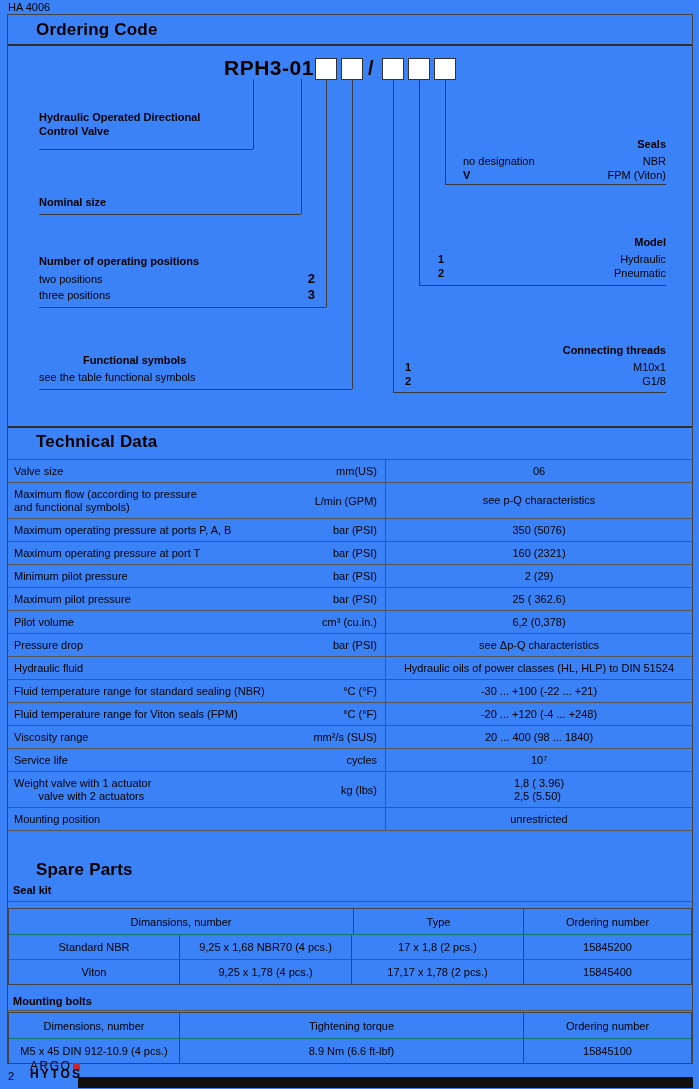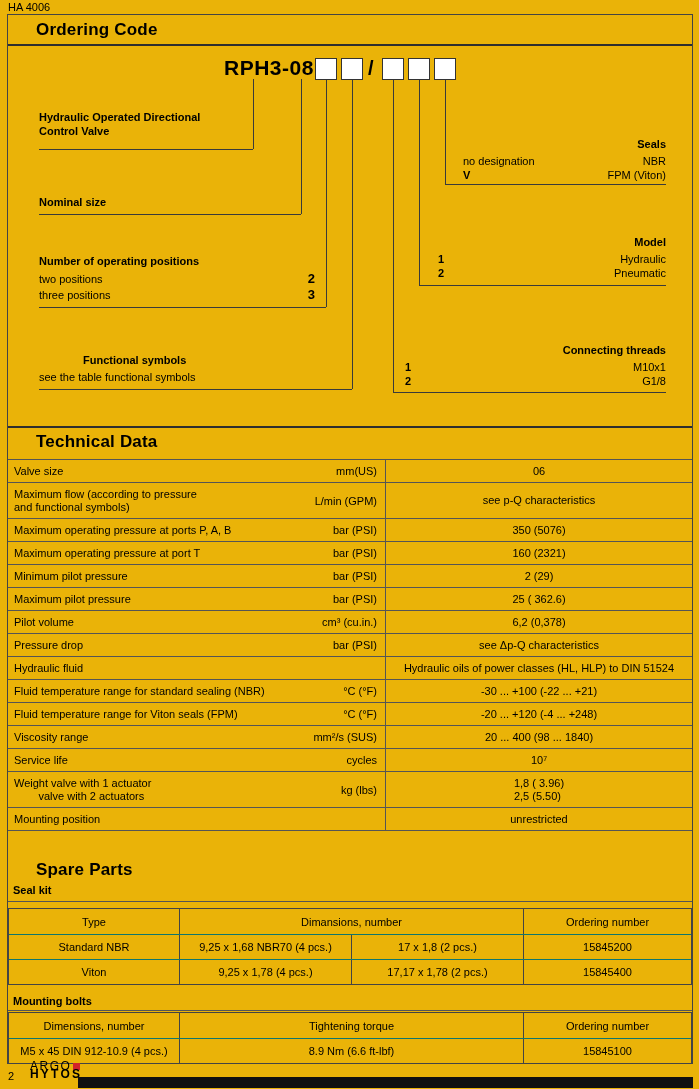--- a/index.html
+++ b/index.html
@@ -2,21 +2,21 @@
 <html><head>
 <meta charset="utf-8">
 <style>
   * { margin:0; padding:0; box-sizing:border-box; }
   html,body { background:#fff; }
   body {
     width:699px; height:1089px;
     font-family:"Liberation Sans", sans-serif;
     color:#000; position:relative; overflow:hidden;
   }
-  .page { position:absolute; left:0; top:0; width:699px; height:1089px; background:#eab308; font-size:11px; }
+  .page { position:absolute; left:0; top:0; width:699px; height:1089px; background:#3b82f6; font-size:11px; }
   .doc-code { position:absolute; left:8px; top:1px; font-size:11px; }
 
   .frame { position:absolute; left:7px; top:14px; width:686px; height:1050px; border:1px solid #444; }
 
   .h-title { position:absolute; font-size:17px; font-weight:bold; letter-spacing:0.2px; }
   .rule2 { position:absolute; left:0; width:100%; height:2px; background:#2e2e2e; }
   .rule1 { position:absolute; left:0; width:100%; height:1px; background:#555; }
 
   
   .prefix { position:absolute; left:216px; top:41px; font-size:21px; font-weight:bold; letter-spacing:0.5px; }
@@ -67,21 +67,21 @@
 
 <div class="page">
 
   <div class="doc-code">HA 4006</div>
 
   <div class="frame">
 
     <div class="h-title" style="left:28px; top:5px;">Ordering Code</div>
     <div class="rule2" style="top:29px;"></div>
 
-    <div class="prefix">RPH3-08</div>
+    <div class="prefix">RPH3-01</div>
     <div class="code-box" style="left:307px;"></div>
     <div class="code-box" style="left:333px;"></div>
     <div class="slash">/</div>
     <div class="code-box" style="left:374px;"></div>
     <div class="code-box" style="left:400px;"></div>
     <div class="code-box" style="left:426px;"></div>
 
     <div class="vline" style="left:245px; top:64px; height:70px;"></div>
     <div class="hline" style="left:31px; top:134px; width:214px;"></div>
     <div class="vline" style="left:293px; top:64px; height:135px;"></div>
@@ -266,22 +266,22 @@
       </div>
     </div>
 
     <div class="h-title" style="left:28px; top:845px;">Spare Parts</div>
 
     <div class="sub-label" style="top:869px;">Seal kit</div>
     <div class="rule1" style="top:886px;"></div>
 
     <div class="sp-table" style="top:893px;">
       <div class="sp-row">
+        <div class="sp-cell w344">Dimansions, number</div>
         <div class="sp-cell w170">Type</div>
-        <div class="sp-cell w344">Dimansions, number</div>
         <div class="sp-cell wrest">Ordering number</div>
       </div>
       <div class="sp-row">
         <div class="sp-cell w170">Standard NBR</div>
         <div class="sp-cell w172">9,25 x 1,68 NBR70 (4 pcs.)</div>
         <div class="sp-cell w172">17 x 1,8 (2 pcs.)</div>
         <div class="sp-cell wrest">15845200</div>
       </div>
       <div class="sp-row">
         <div class="sp-cell w170">Viton</div>

